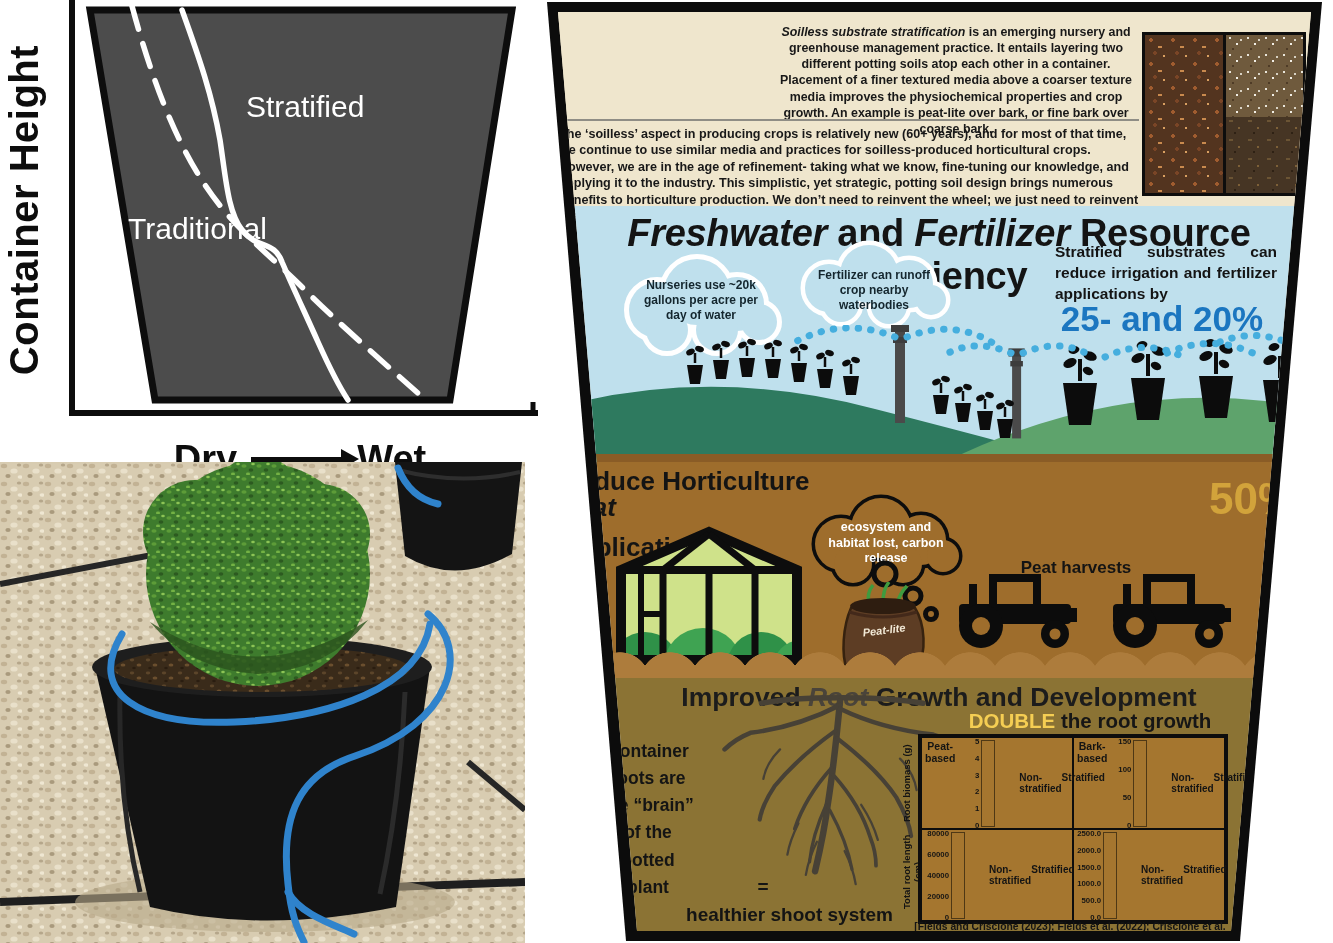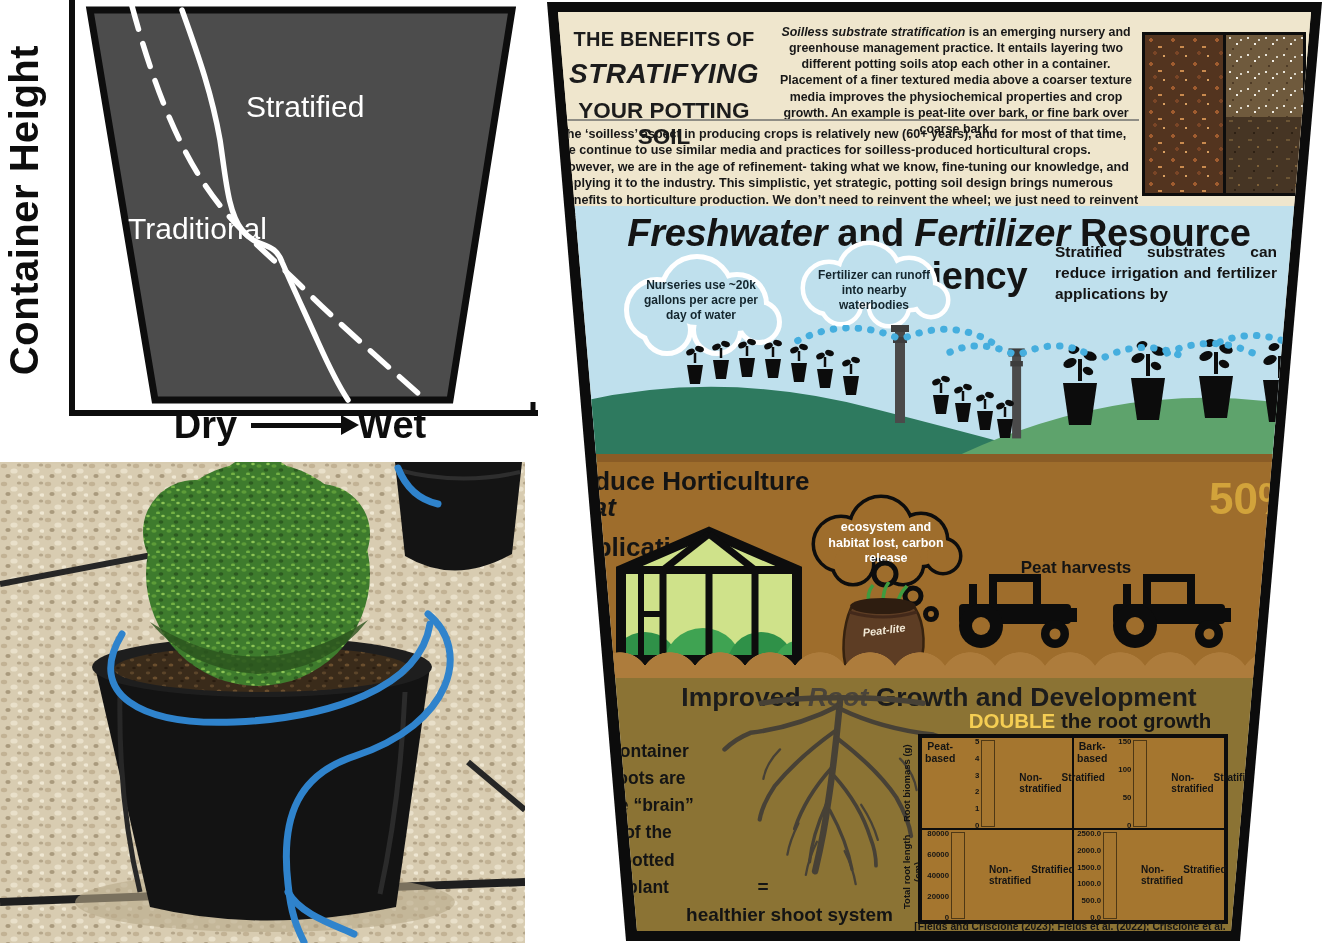--- a/index.html
+++ b/index.html
@@ -4,21 +4,21 @@
 <style>
   html,body{margin:0;padding:0;background:#fff;}
   body{font-family:"Liberation Sans",sans-serif;-webkit-font-smoothing:antialiased;}
   .canvas{position:relative;width:1333px;height:943px;background:#fff;overflow:hidden;}
   .abs{position:absolute;}
 
   
   .diagram{left:0;top:0;width:540px;height:458px;}
   .ylabel{left:-178px;top:186px;width:408px;height:48px;transform:rotate(-90deg);
     text-align:center;font-size:40px;font-weight:800;color:#0d0d0d;letter-spacing:.5px;}
-  .xaxis-row{left:60px;top:404px;width:480px;display:flex;align-items:center;justify-content:center;gap:14px;}
+  .xaxis-row{left:60px;top:438px;width:480px;display:flex;align-items:center;justify-content:center;gap:14px;}
   .xaxis-row .t{font-size:38px;font-weight:800;color:#0d0d0d;}
   .arrow-shaft{position:relative;width:92px;height:5px;background:#0d0d0d;}
   .arrow-shaft:after{content:"";position:absolute;right:-16px;top:-8px;border-left:18px solid #0d0d0d;
     border-top:10.5px solid transparent;border-bottom:10.5px solid transparent;}
   .curve-lbl{color:#fff;font-size:30px;font-weight:400;font-family:"Liberation Sans",sans-serif;}
 
   
   .photo{left:0;top:462px;width:525px;height:481px;}
 
   
@@ -177,25 +177,20 @@
       <path d="M 122 172 C 86 232 140 264 235 260 C 330 256 420 226 430 162"></path>
       <path d="M 288 430 C 300 452 332 462 354 472"></path>
       <path d="M 398 6 C 406 26 420 38 438 42"></path>
     </g>
   </svg>
 
   <div class="abs poster">
     <div class="poster-inner">
 
       <div class="band band-header">
-        <div class="abs hd-title">
-          <div class="l1">THE BENEFITS OF</div>
-          <div class="l2">STRATIFYING</div>
-          <div class="l3">YOUR POTTING SOIL</div>
-        </div>
         <div class="abs hd-intro">
           <span class="lead">Soilless substrate stratification</span><span> is an emerging nursery and greenhouse management practice. It entails layering two different potting soils atop each other in a container. Placement of a finer textured media above a coarser texture media improves the physiochemical properties and crop growth. An example is peat-lite over bark, or fine bark over coarse bark.</span>
         </div>
         <div class="abs hd-rule"></div>
         <div class="abs hd-body">The ‘soilless’ aspect in producing crops is relatively new (60+ years), and for most of that time, we continue to use similar media and practices for soilless-produced horticultural crops. However, we are in the age of refinement- taking what we know, fine-tuning our knowledge, and applying it to the industry. This simplistic, yet strategic, potting soil design brings numerous benefits to horticulture production. We don’t need to reinvent the wheel; we just need to reinvent the container.</div>
         <div class="abs hd-photo">
           <div class="soil-l"></div>
           <div class="soil-r">
             <div class="top"></div>
             <div class="bot"></div>
@@ -239,23 +234,24 @@
           </g>
           <g fill="#bfe0ed">
             <circle cx="46" cy="52" r="24"></circle>
               <circle cx="86" cy="38" r="29"></circle>
               <circle cx="126" cy="48" r="24"></circle>
             <circle cx="148" cy="64" r="15"></circle>
               <circle cx="58" cy="68" r="18"></circle>
               <circle cx="106" cy="70" r="18"></circle>
           </g>
         </svg>
-        <div class="cloud-text" style="left:268px;top:62px;width:122px;">Fertilizer can runoff into nearby waterbodies</div>
+        <div class="cloud-text" style="left:268px;top:62px;width:122px;">Fertilizer can runoff crop nearby waterbodies</div>
 
         <div class="abs wt-stat">Stratified substrates can reduce irrigation and fertilizer applications by</div>
+        <div class="abs wt-val" style="color: rgb(27, 118, 192);">25- and 20%</div>
 
         <svg class="abs" style="left:0;top:119px;" width="788" height="137" viewBox="0 0 788 137">
           <defs>
             <g id="spot">
               <path d="M8 -2 L8 -12" stroke="#0c0c0c" stroke-width="2.5" fill="none"></path>
               <ellipse cx="3.5" cy="-13" rx="4.5" ry="3" fill="#0c0c0c" transform="rotate(-25 3.5 -13)"></ellipse>
               <ellipse cx="12.5" cy="-16" rx="4.5" ry="3" fill="#0c0c0c" transform="rotate(20 12.5 -16)"></ellipse>
               <polygon points="0,0 16,0 13,19 3,19" fill="#0c0c0c"></polygon>
             </g>
             <g id="bpot">

